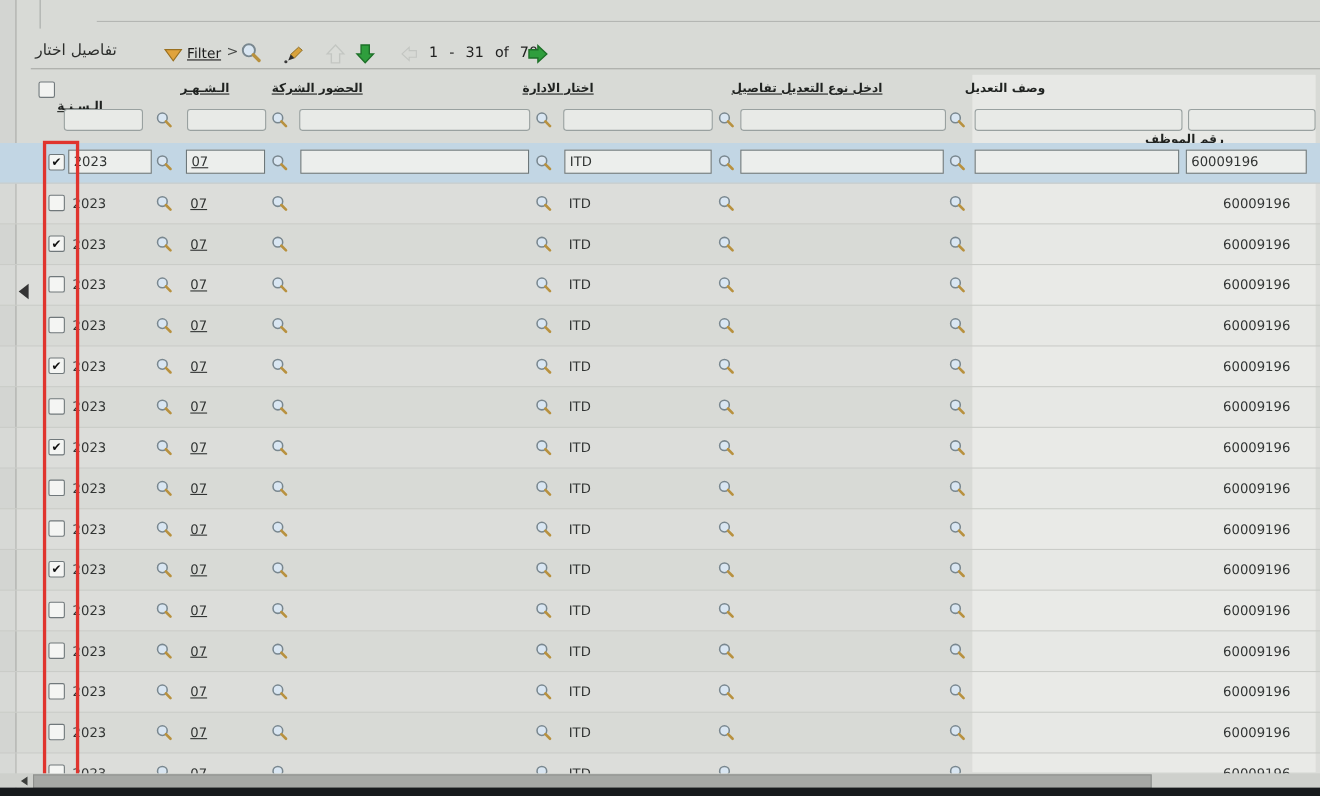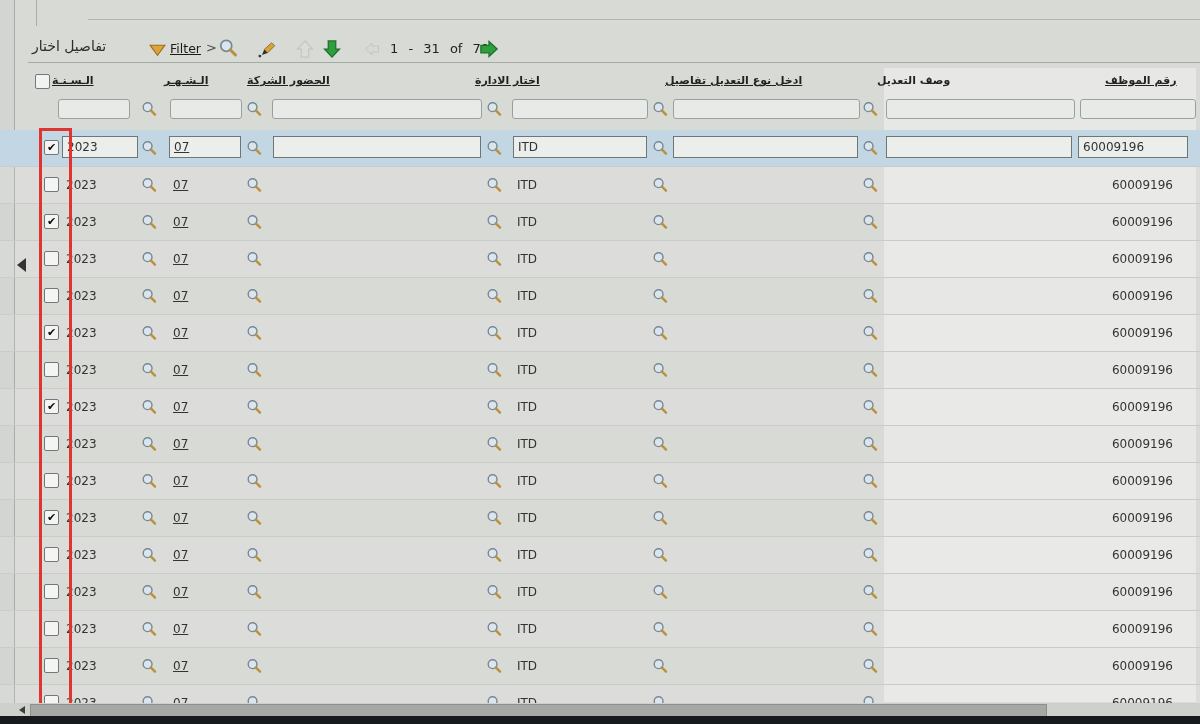--- a/index.html
+++ b/index.html
@@ -24,22 +24,22 @@
   .tb-up{left:295px;top:39px;}
   .tb-down{left:322px;top:39px;}
   .tb-prev{left:364px;top:41px;width:16px;height:16px;}
   .tb-next{left:479px;top:39px;}
   .pagination{position:absolute;left:390px;top:41px;font-size:13px;color:#222;word-spacing:6px;}
 
   
   .hdr{position:absolute;top:74px;font-size:11px;font-weight:bold;color:#1f2220;direction:rtl;white-space:nowrap;text-decoration:underline;}
   .hdr.nolines{text-decoration:none;}
   .selall{position:absolute;left:35px;top:74px;width:13px;height:13px;background:#f2f3f1;border:1px solid #71797c;border-radius:2px;cursor:pointer;}
-  .h-year{left:52px;} .h-month{left:164px;} .h-company{left:247px;} .h-dept{left:464px;margin-left:11px;}
-  .h-type{left:665px;} .h-desc{left:877px;} .h-emp{left:1105px;}
+  .h-year{left:52px;margin-top:16px;} .h-month{left:164px;} .h-company{left:247px;} .h-dept{left:464px;margin-left:11px;}
+  .h-type{left:665px;} .h-desc{left:877px;} .h-emp{left:1041px;margin-top:46px;}
 
   
   .fin{position:absolute;top:99px;height:18px;background:#e8eae7;border:1px solid #99a1a0;border-radius:3px;font-size:12px;color:#333;padding:0 3px;box-sizing:content-box;}
   .f-year{left:58px;width:64px;} .f-month{left:170px;width:64px;} .f-company{left:272px;width:202px;}
   .f-dept{left:512px;width:128px;} .f-type{left:673px;width:179px;} .f-desc{left:886px;width:181px;}
   .f-emp{left:1080px;width:108px;}
   .fmag{position:absolute;top:101px;width:16px;height:16px;cursor:pointer;}
   .fm1{left:141px;} .fm2{left:246px;} .fm3{left:486px;} .fm4{left:652px;} .fm5{left:862px;}
 
   

